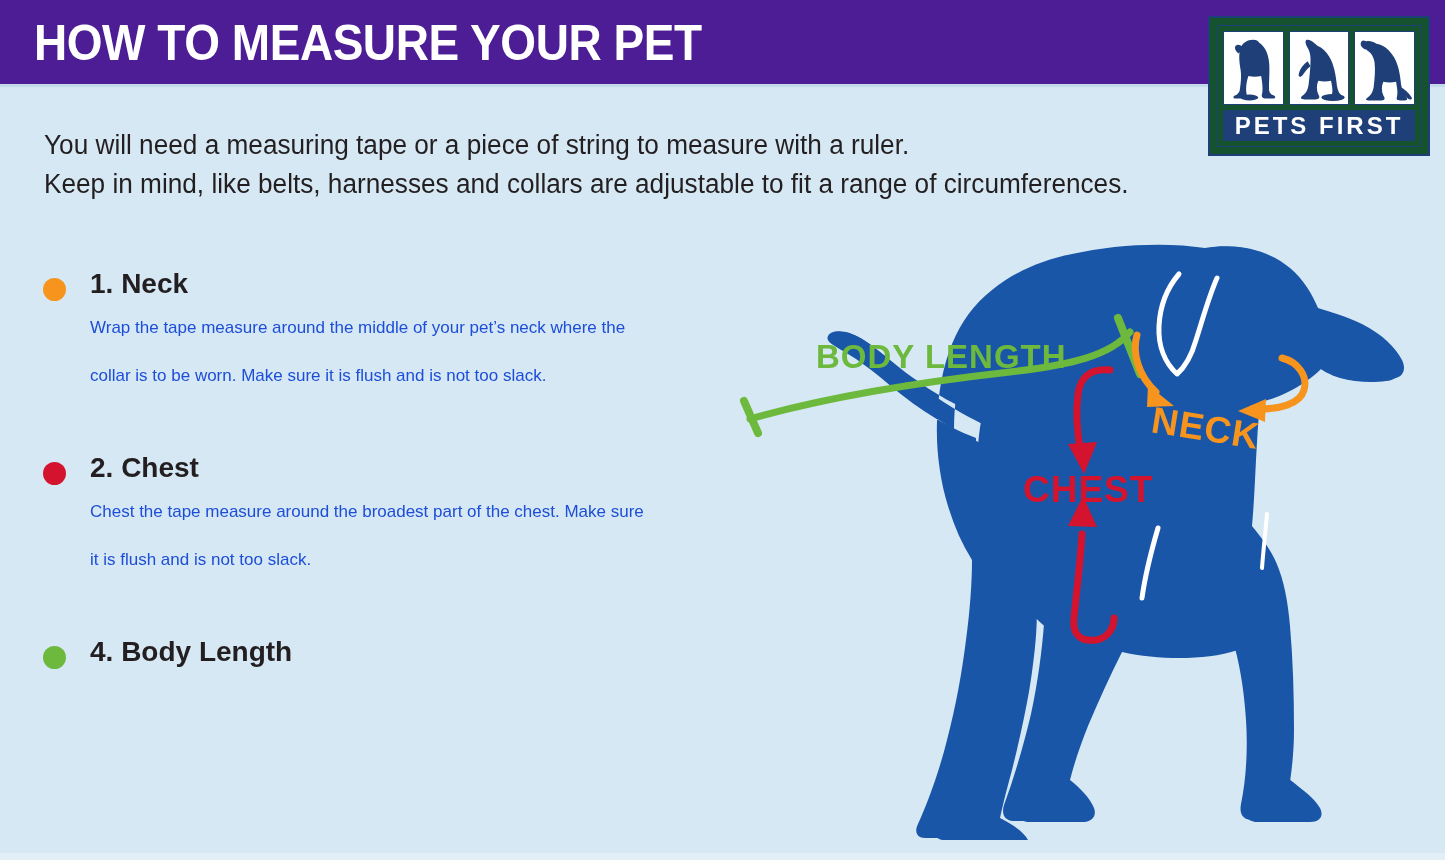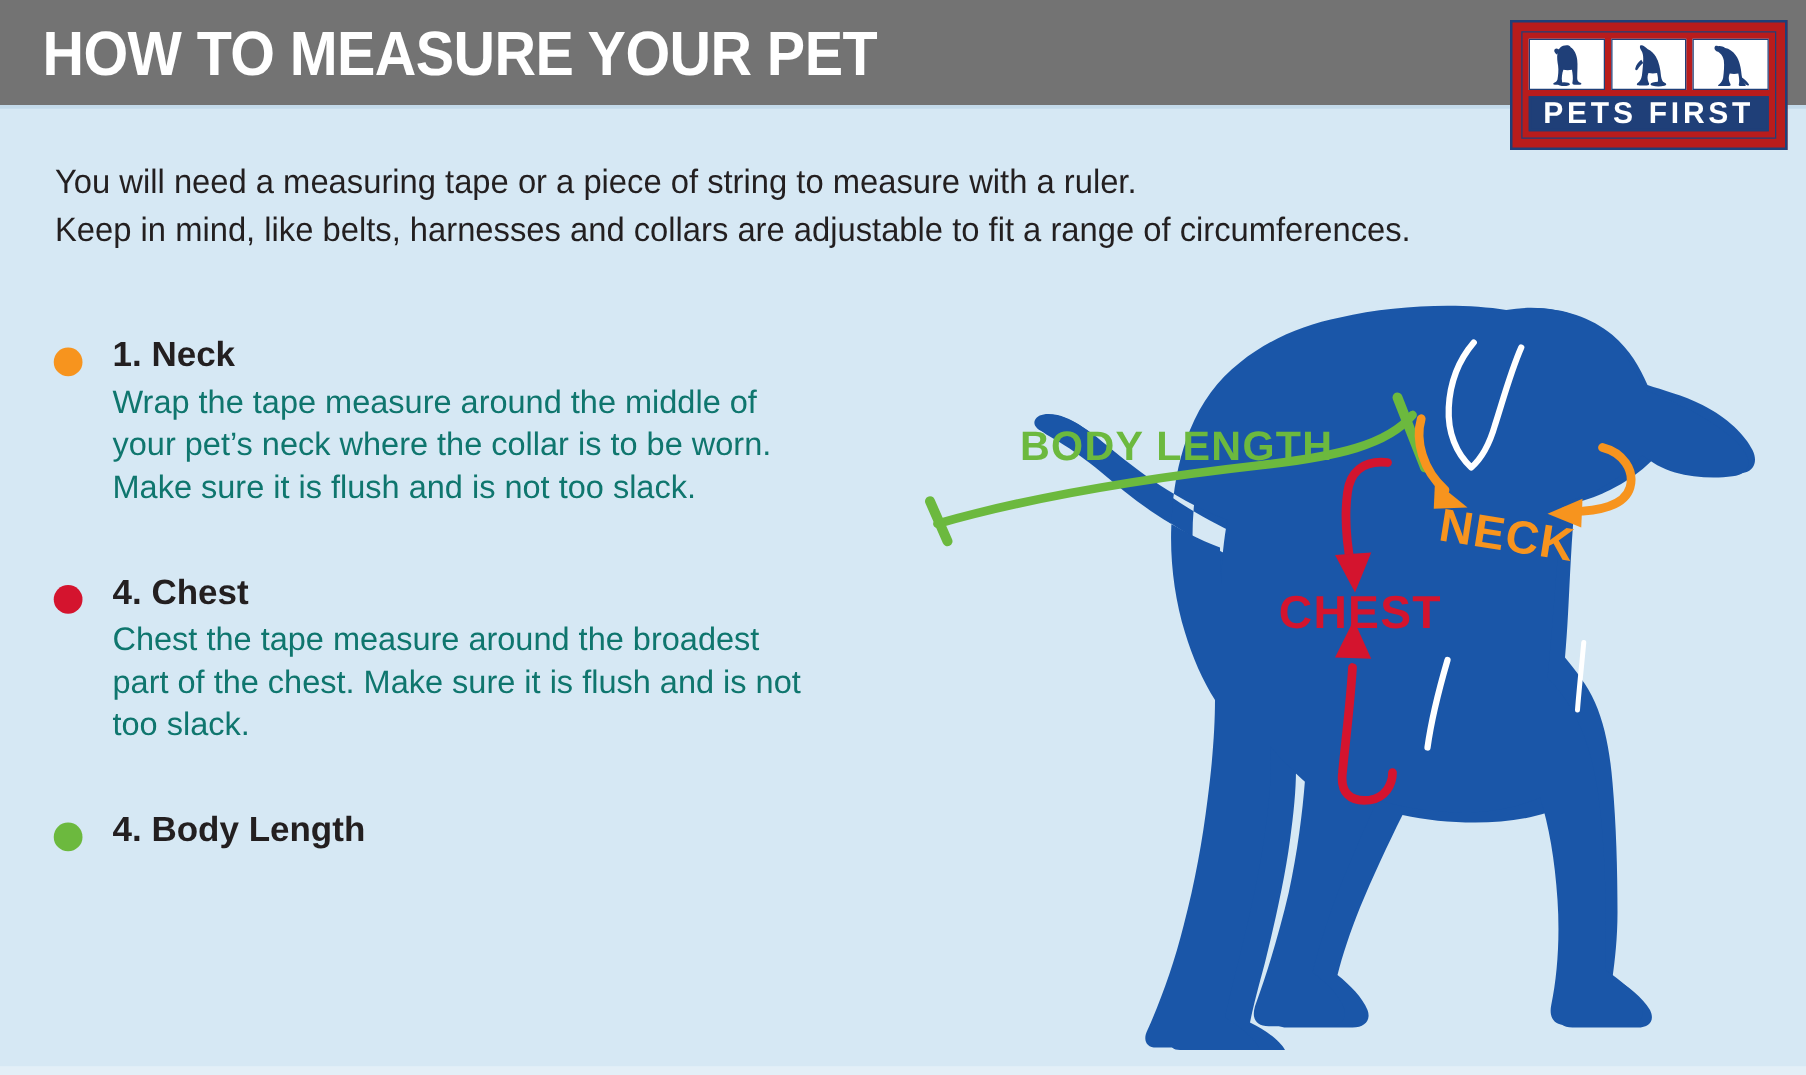--- a/index.html
+++ b/index.html
@@ -21,21 +21,21 @@
     background: #d6e8f4;
     overflow: hidden;
   }
 
   
   #header-bar {
     position: absolute;
     left: 0; top: 0;
     width: 1445px;
     height: 84px;
-    background: #737373;
+    background: #4c1d95;
   }
   #header-title {
     position: absolute;
     left: 34px;
     top: 16px;
     font-family: "Liberation Sans Narrow", "Liberation Sans", sans-serif;
     font-size: 50px;
     font-weight: bold;
     color: #ffffff;
     letter-spacing: -0.5px;
@@ -51,22 +51,22 @@
     height: 3px;
     background: #c3daea;
   }
 
   
   #logo {
     position: absolute;
     left: 1208px;
     top: 16px;
     width: 222px;
-    height: 104px;
-    background: #b91c1c;
+    height: 140px;
+    background: #14532d;
     border: 2px solid #1f3f78;
     box-sizing: border-box;
     padding: 7px;
   }
   #logo-inner {
     position: relative;
     width: 100%;
     height: 100%;
     border: 1px solid #1f3f78;
     box-sizing: border-box;
@@ -140,23 +140,23 @@
   .step-title {
     font-family: "Liberation Sans Narrow", "Liberation Sans", sans-serif;
     font-size: 28px;
     font-weight: bold;
     color: #231f20;
     line-height: 40px;
     letter-spacing: 0px;
   }
   .step-desc {
     font-family: "Liberation Sans Narrow", "Liberation Sans", sans-serif;
-    font-size: 26px;
-    color: #0f766e;
-    line-height: 34px;
+    font-size: 17px;
+    color: #1d4ed8;
+    line-height: 48px;
     width: 560px;
   }
 
   
   #illustration {
     position: absolute;
     left: 640px;
     top: 236px;
     width: 800px;
     height: 610px;
@@ -222,21 +222,21 @@
       <span class="step-bullet" style="background:#F7941E;"></span>
       <div class="step-body">
         <div class="step-title">1. Neck</div>
         <div class="step-desc">Wrap the tape measure around the middle of your pet’s neck where the collar is to be worn. Make sure it is flush and is not too slack.</div>
       </div>
     </div>
 
     <div class="step" style="margin-bottom:48px;">
       <span class="step-bullet" style="background:#D4142E;"></span>
       <div class="step-body">
-        <div class="step-title">4. Chest</div>
+        <div class="step-title">2. Chest</div>
         <div class="step-desc">Chest the tape measure around the broadest part of the chest. Make sure it is flush and is not too slack.</div>
       </div>
     </div>
 
     <div class="step">
       <span class="step-bullet" style="background:#6CB93E;"></span>
       <div class="step-body">
         <div class="step-title">4. Body Length</div>
       </div>
     </div>

